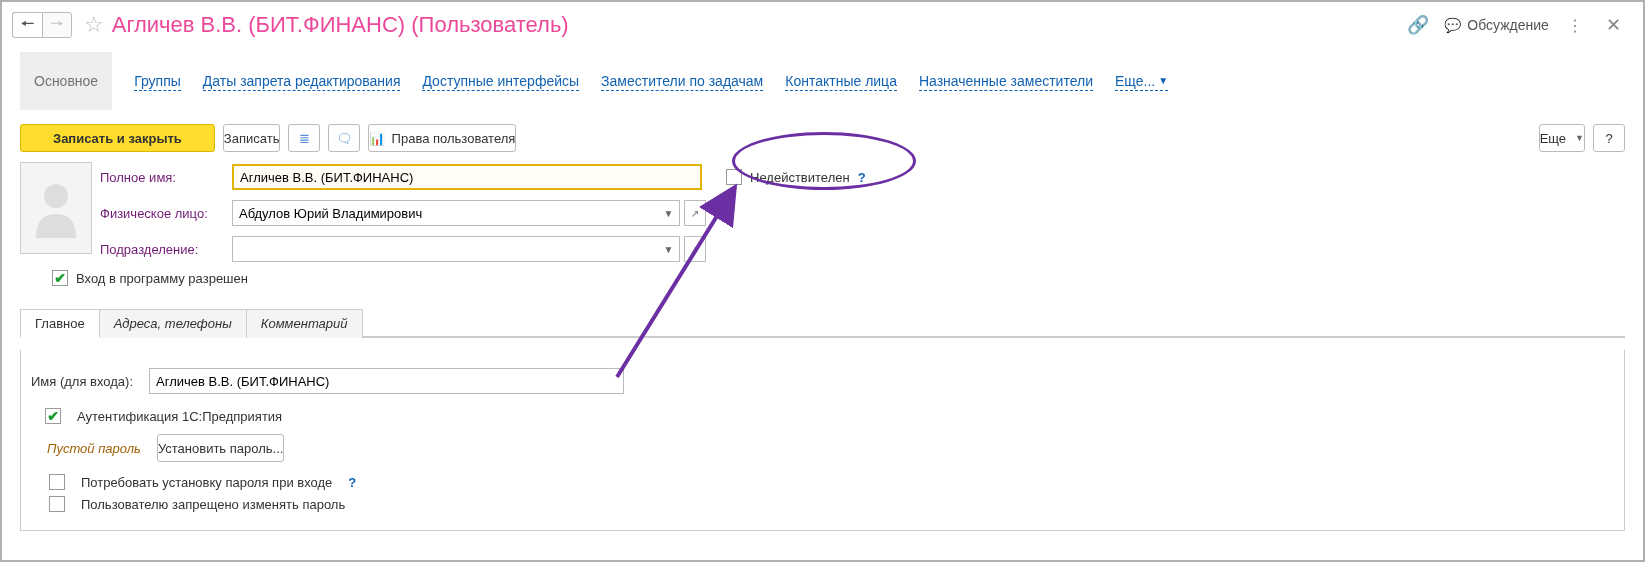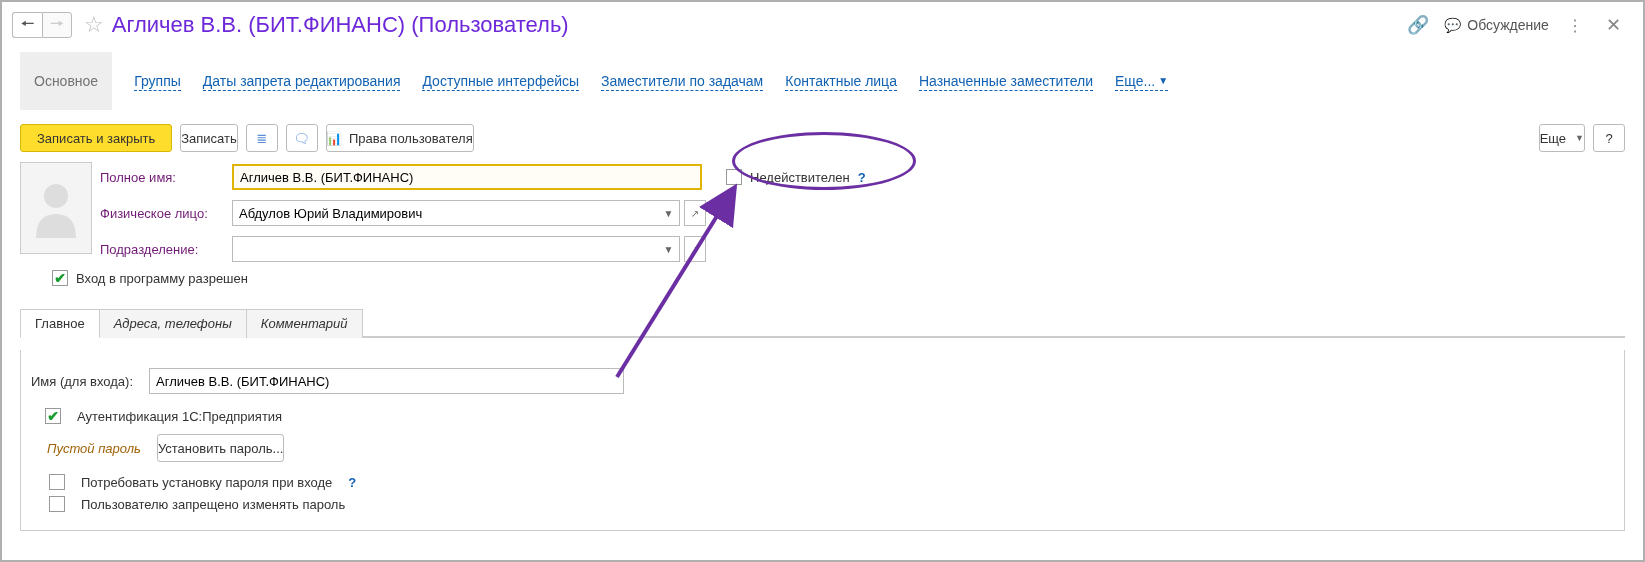--- a/index.html
+++ b/index.html
@@ -30,21 +30,21 @@
     align-items: center;
     justify-content: center;
     font-size: 16px;
     color: #555;
     cursor: pointer;
   }
   .nav-btn:first-child { border-radius: 3px 0 0 3px; border-right: none; }
   .nav-btn:nth-child(2) { border-radius: 0 3px 3px 0; }
   .nav-btn.disabled { color: #ccc; cursor: default; background: #fafafa; }
   .star-icon { margin: 0 8px 0 12px; color: #bbb; font-size: 22px; cursor: pointer; }
-  .page-title { font-size: 22px; color: #6d28d9; font-weight: 400; flex: 1; }
+  .page-title { font-size: 22px; color: #ec4899; font-weight: 400; flex: 1; }
   .header-right { display: flex; align-items: center; gap: 14px; margin-right: 6px; }
   .hdr-icon { color: #888; font-size: 18px; cursor: pointer; }
   .discuss { display: flex; align-items: center; gap: 6px; color: #555; cursor: pointer; font-size: 14px; }
   .close-x { color: #888; font-size: 18px; cursor: pointer; padding: 0 6px; }
   .kebab { color: #888; letter-spacing: -1px; cursor: pointer; padding: 0 4px; font-size: 16px; }
 
   .navtabs {
     display: flex;
     align-items: center;
     gap: 22px;
@@ -83,22 +83,22 @@
     font-size: 13px;
     color: #333;
     display: inline-flex;
     align-items: center;
     gap: 6px;
     height: 28px;
   }
   .btn.primary {
     background: #ffdd2d;
     border-color: #d6b800;
-    font-weight: normal;
-    padding: 6px 16px;
+    font-weight: bold;
+    padding: 6px 32px;
   }
   .btn.icon-only { width: 32px; justify-content: center; padding: 0; }
   .btn .chev { font-size: 9px; color: #666; margin-left: 3px;}
   .toolbar-right { margin-left: auto; display: flex; gap: 8px;}
 
   .form-area {
     padding: 2px 18px 4px;
   }
   .form-row1 {
     display: flex;

